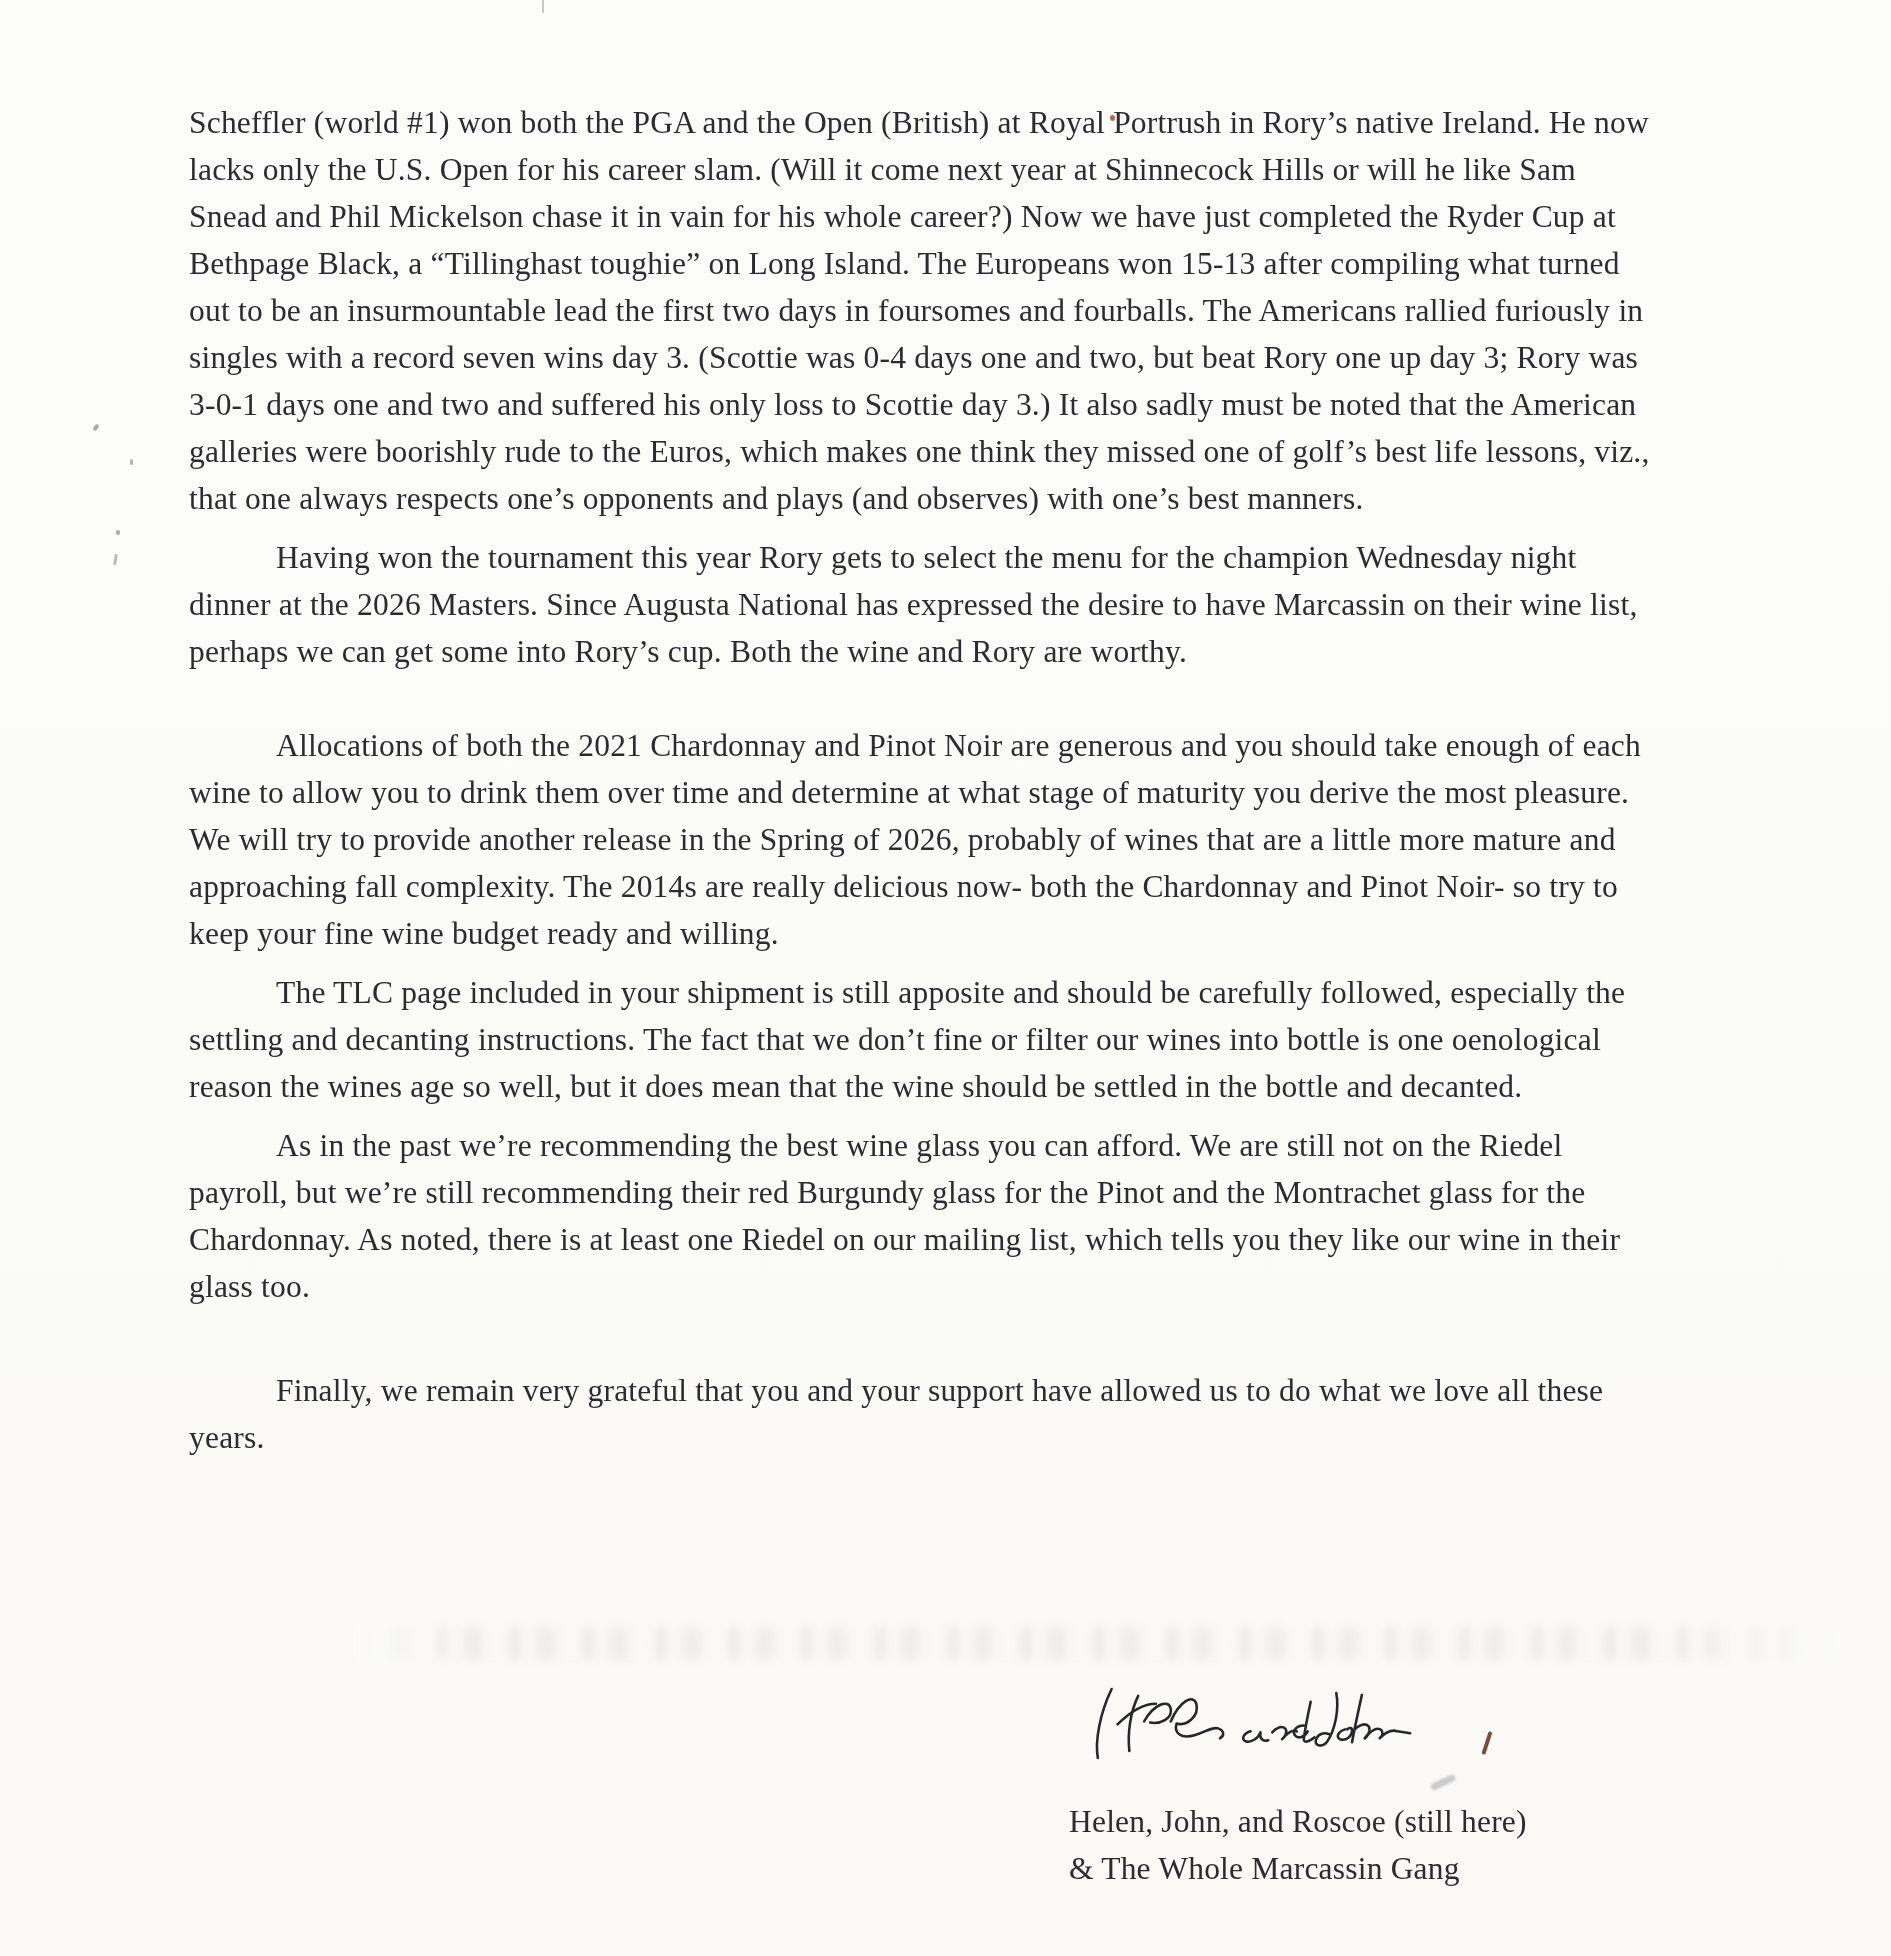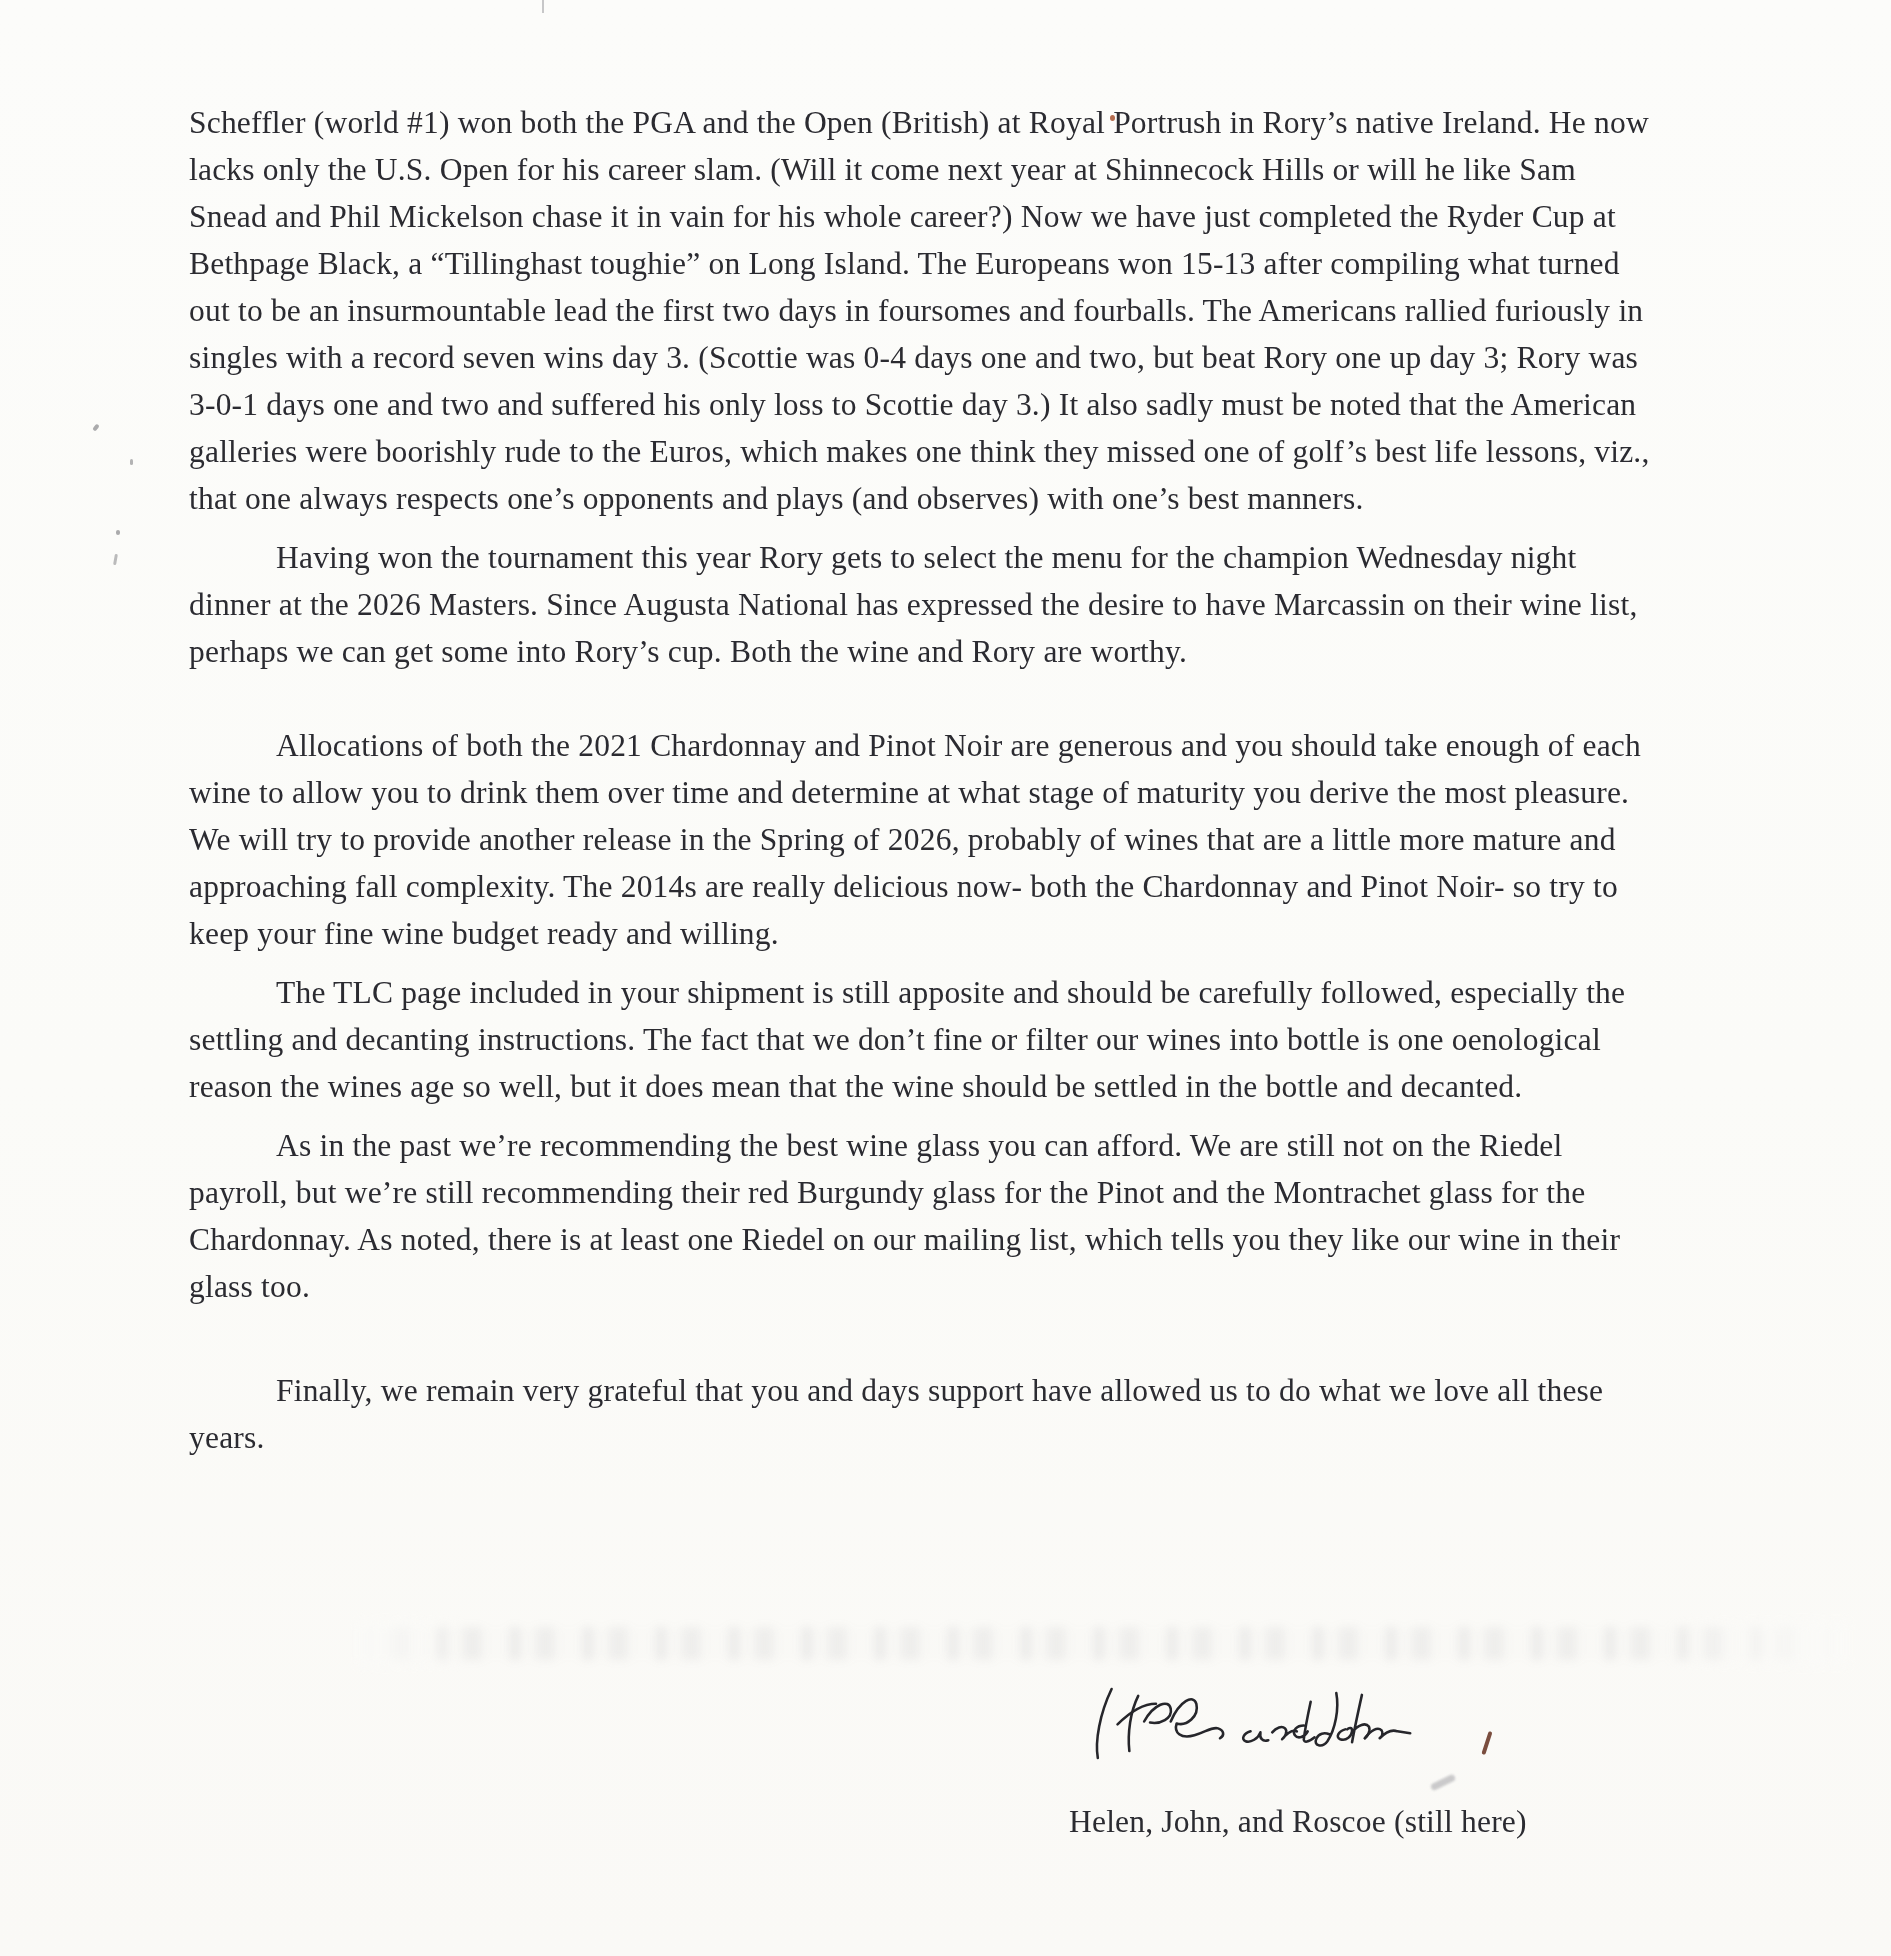--- a/index.html
+++ b/index.html
@@ -98,41 +98,42 @@
 <body>
 
 <div class="page">
 
   <div class="body-text">
     <p>Scheffler (world #1) won both the PGA and the Open (British) at Royal Portrush in Rory’s native Ireland. He now lacks only the U.S. Open for his career slam. (Will it come next year at Shinnecock Hills or will he like Sam Snead and Phil Mickelson chase it in vain for his whole career?) Now we have just completed the Ryder Cup at Bethpage Black, a “Tillinghast toughie” on Long Island. The Europeans won 15-13 after compiling what turned out to be an insurmountable lead the first two days in foursomes and fourballs. The Americans rallied furiously in singles with a record seven wins day 3. (Scottie was 0-4 days one and two, but beat Rory one up day 3; Rory was 3-0-1 days one and two and suffered his only loss to Scottie day 3.) It also sadly must be noted that the American galleries were boorishly rude to the Euros, which makes one think they missed one of golf’s best life lessons, viz., that one always respects one’s opponents and plays (and observes) with one’s best manners.</p>
     <p class="indent">Having won the tournament this year Rory gets to select the menu for the champion Wednesday night dinner at the 2026 Masters. Since Augusta National has expressed the desire to have Marcassin on their wine list, perhaps we can get some into Rory’s cup. Both the wine and Rory are worthy.</p>
     <p class="indent gap-before">Allocations of both the 2021 Chardonnay and Pinot Noir are generous and you should take enough of each wine to allow you to drink them over time and determine at what stage of maturity you derive the most pleasure. We will try to provide another release in the Spring of 2026, probably of wines that are a little more mature and approaching fall complexity. The 2014s are really delicious now- both the Chardonnay and Pinot Noir- so try to keep your fine wine budget ready and willing.</p>
     <p class="indent">The TLC page included in your shipment is still apposite and should be carefully followed, especially the settling and decanting instructions. The fact that we don’t fine or filter our wines into bottle is one oenological reason the wines age so well, but it does mean that the wine should be settled in the bottle and decanted.</p>
     <p class="indent">As in the past we’re recommending the best wine glass you can afford. We are still not on the Riedel payroll, but we’re still recommending their red Burgundy glass for the Pinot and the Montrachet glass for the Chardonnay. As noted, there is at least one Riedel on our mailing list, which tells you they like our wine in their glass too.</p>
-    <p class="indent gap-before-lg">Finally, we remain very grateful that you and days support have allowed us to do what we love all these years.</p>
+    <p class="indent gap-before-lg">Finally, we remain very grateful that you and your support have allowed us to do what we love all these years.</p>
   </div>
 
   <div class="closing">
     <svg class="signature" width="339" height="79" viewBox="0 0 344 80" fill="none">
       <g stroke="#26262b" stroke-width="2.6" stroke-linecap="round" stroke-linejoin="round" fill="none">
         <path d="M13,77 C10,60 15,32 27,7"></path>
         <path d="M45,70 C43,52 46,30 54,14"></path>
         <path d="M33,43 C48,28 60,22 72,22"></path>
         <path d="M60,40 C70,22 85,17 87,27 C89,37 76,43 66,41"></path>
         <path d="M87,40 C96,19 110,12 113,22 C116,35 103,45 93,42 C90,51 97,58 111,54 C122,51 129,45 135,47 C141,49 142,54 137,57"></path>
         <path d="M168,50 C161,52 158,58 163,60 C168,62 176,57 178,51 C177,57 180,61 186,59"></path>
         <path d="M190,51 C194,46 200,44 203,47 C206,50 203,56 200,58 C205,52 211,48 215,50"></path>
         <path d="M222,44 C215,44 210,49 213,54 C216,58 223,56 226,50 M229,20 C226,34 223,50 222,58 C222,62 227,61 233,56"></path>
         <path d="M255,11 C258,27 254,48 246,60 C241,67 231,65 235,57 C237,52 243,51 248,53"></path>
         <path d="M264,48 C257,50 254,56 259,58 C265,60 271,55 271,49 C271,46 268,46 266,48"></path>
         <path d="M281,13 C277,31 273,50 271,61 M271,51 C277,43 285,41 288,45 C290,49 287,55 284,57"></path>
         <path d="M284,57 C290,49 297,45 301,49 C303,52 301,56 299,57 C305,51 312,48 317,50 L330,52"></path>
       </g>
     </svg>
     <div class="signer-line signer-names">Helen, John, and Roscoe (still here)</div>
+    <div class="signer-line">&amp; The Whole Marcassin Gang</div>
   </div>
 
   <div class="bleed-band"></div>
 
   <div class="speck speck-red"></div>
   <div class="speck tick-sig"></div>
   <div class="speck smudge-sig"></div>
   <div class="speck speck-a"></div>
   <div class="speck speck-b"></div>
   <div class="speck speck-c"></div>

